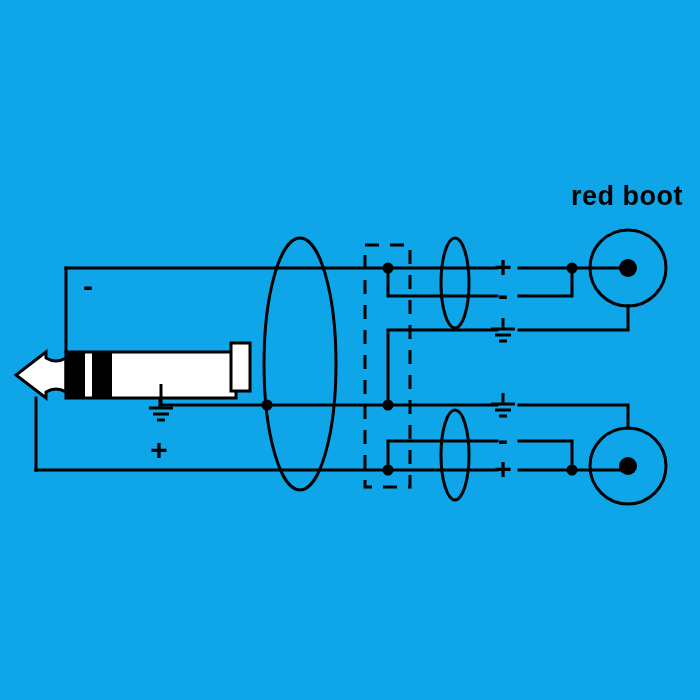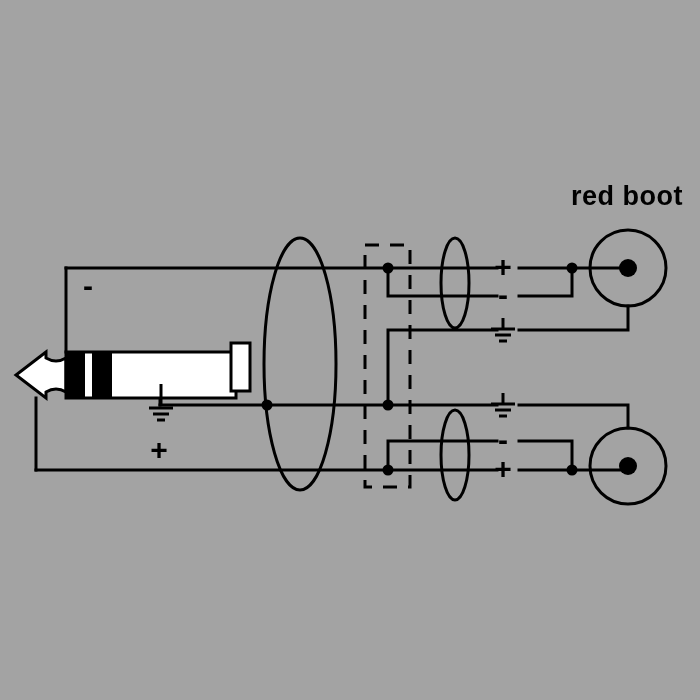--- a/index.html
+++ b/index.html
@@ -8,21 +8,21 @@
     padding: 0;
     background: #ffffff;
   }
   body {
     font-family: "Liberation Sans", sans-serif;
   }
   #diagram-root {
     position: relative;
     width: 700px;
     height: 700px;
-    background: #a3a3a3;
+    background: #0ea5e9;
     overflow: hidden;
   }
   #wiring-svg {
     display: block;
     width: 700px;
     height: 700px;
   }
   .wire {
     stroke: #000000;
     stroke-width: 3;

